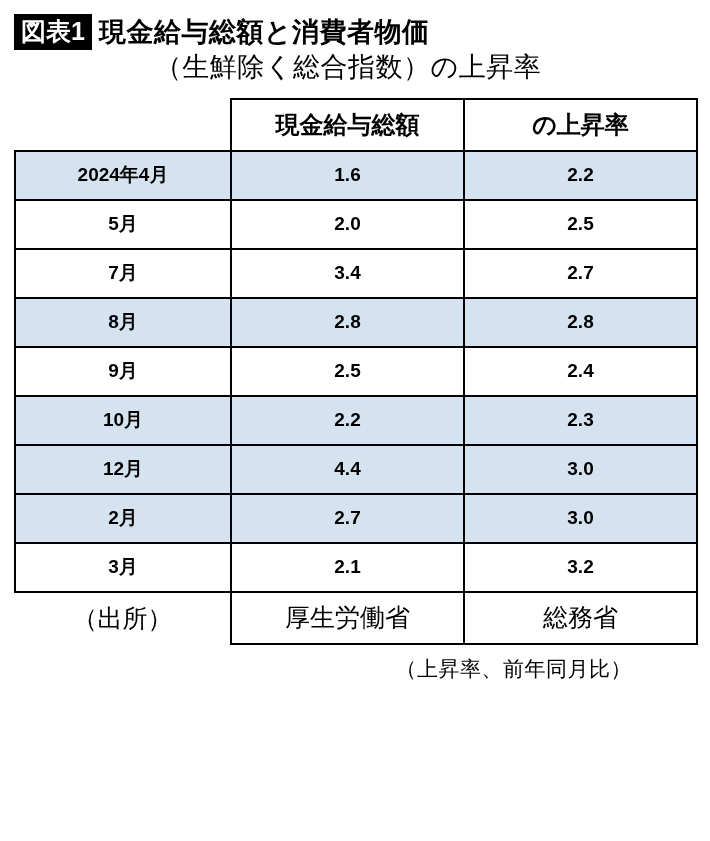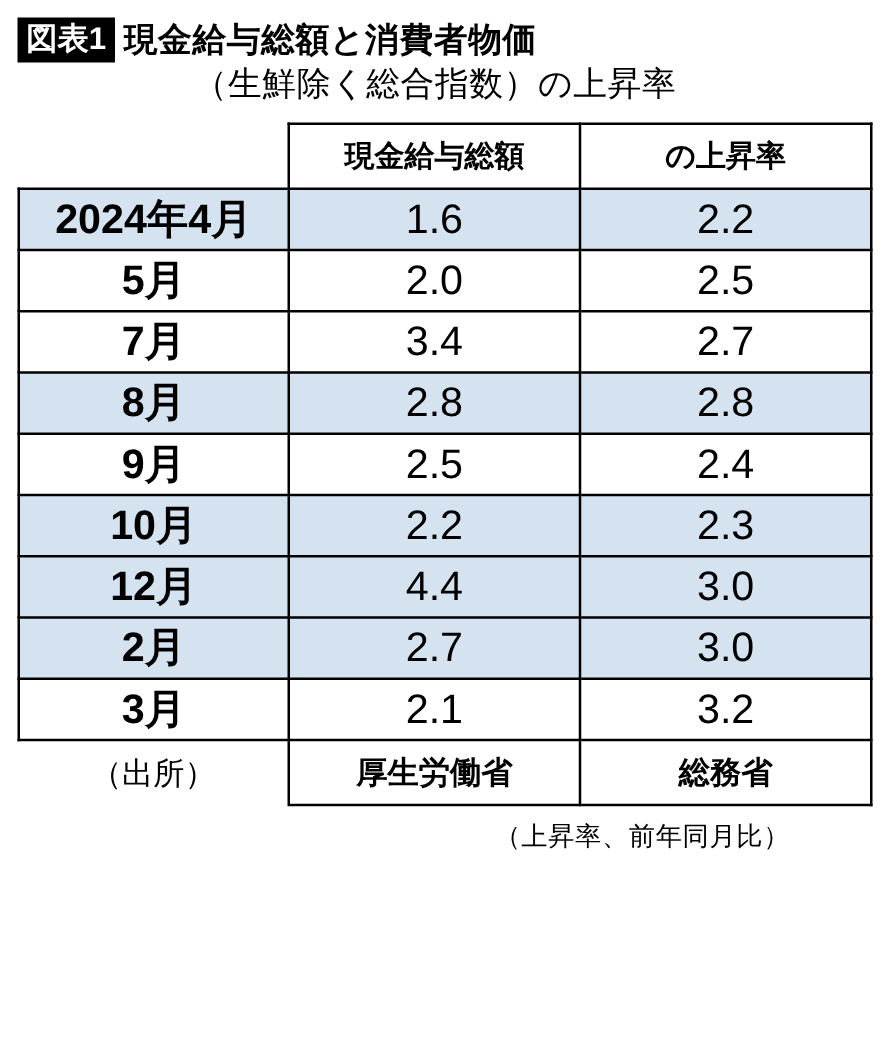--- a/index.html
+++ b/index.html
@@ -65,50 +65,50 @@
   }
   table.data-table col.c-label { width: 216px; }
   table.data-table col.c-val   { width: 233px; }
 
   table.data-table th,
   table.data-table td {
     border: 2px solid #000000;
     height: 47px;
     text-align: center;
     vertical-align: middle;
-    font-size: 33px;
+    font-size: 19px;
     padding: 0;
   }
   
   tr.head-row th.corner {
     border: none;
     background: #ffffff;
   }
   tr.head-row th.hcell {
     font-weight: bold;
     font-size: 24px;
     background: #ffffff;
     height: 50px;
   }
   td.label-cell {
     font-weight: bold;
     font-size: 26px;
   }
   td.val-cell {
-    font-weight: normal;
+    font-weight: bold;
     font-size: 26px;
   }
   tr.shaded td {
     background: #d5e3f0;
   }
   tr.plain td {
     background: #ffffff;
   }
   tr.source-row td {
-    font-weight: bold;
+    font-weight: normal;
     font-size: 25px;
     background: #ffffff;
     height: 50px;
   }
   tr.source-row td.label-cell {
     font-weight: normal;
     border-left: none;
     border-bottom: none;
     border-top: 2px solid #d946ef;
     border-right: 2px solid #000000;

